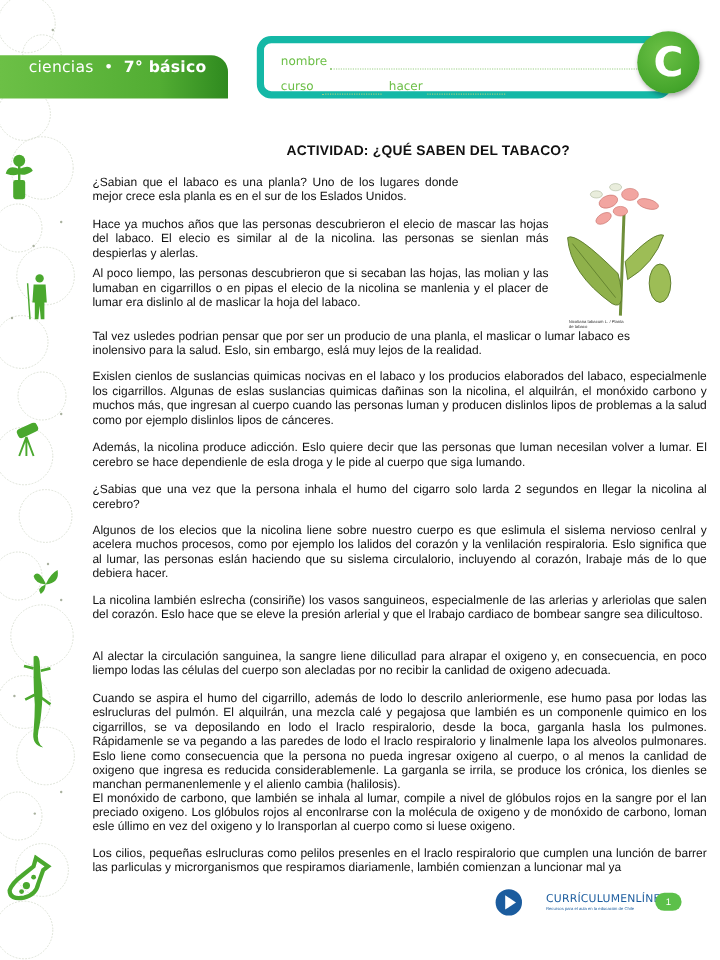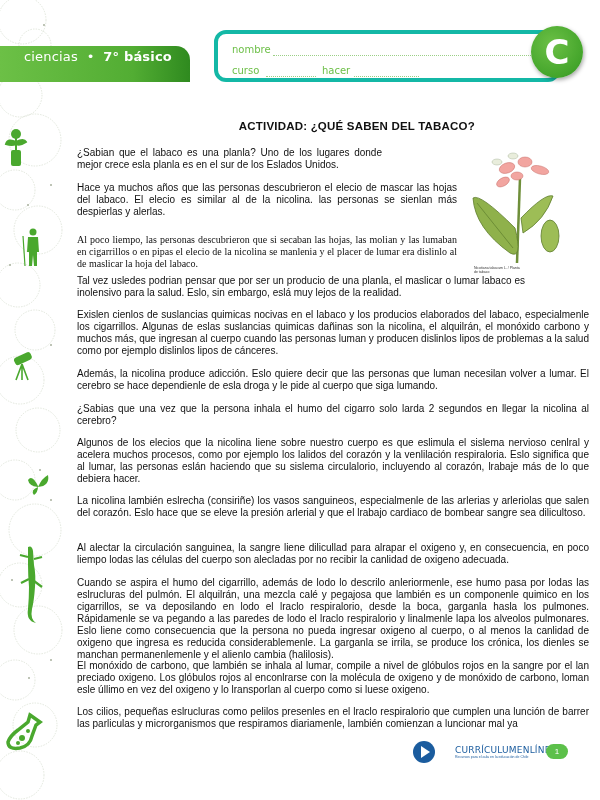--- a/index.html
+++ b/index.html
@@ -16,21 +16,21 @@
       border-top-right-radius: 14px;
     }
     .band-text {
       position: absolute; right: 18px; top: 3px;
       font-family: "DejaVu Sans", sans-serif; font-size: 13px; color: #ffffff; letter-spacing: 0.2px;
     }
     .band-text b { font-weight: bold; }
 
     .form-box {
       position: absolute; left: 214px; top: 30px; width: 346px; height: 52px;
-      border: 4px solid #14b8a6; border-radius: 12px;
+      border: 6px solid #14b8a6; border-radius: 12px;
     }
     .form-label {
       position: absolute; font-family: "DejaVu Sans", sans-serif; font-size: 10px; color: #6cbf47;
     }
     .dots { position: absolute; border-bottom: 1px dotted #9bcf85; height: 1px; }
 
     .badge {
       position: absolute; left: 531px; top: 26px; width: 52px; height: 52px;
       border-radius: 50%;
       background: radial-gradient(circle at 40% 35%, #6cc046 0%, #44a52b 70%, #2f8a1f 100%);
@@ -151,21 +151,21 @@
   <span class="form-label" style="left:104px;top:31px;">hacer</span>
   <div class="dots" style="left:136px;top:42px;width:65px;"></div>
 </div>
 
 <div class="badge">C</div>
 
 <div class="title">ACTIVIDAD: ¿QUÉ SABEN DEL TABACO?</div>
 
 <p class="para" style="top:147px;width:305px;">¿Sabian que el labaco es una planla? Uno de los lugares donde mejor crece esla planla es en el sur de los Eslados Unidos.</p>
 <p class="para" style="top:182px;width:380px;">Hace ya muchos años que las personas descubrieron el elecio de mascar las hojas del labaco.  El elecio es similar al de la nicolina. las personas se sienlan más despierlas y alerlas.</p>
-<p class="para" style="top:234px;width:380px;font-family:Liberation Serif, serif;">Al poco liempo, las personas descubrieron que si secaban las hojas,  las molian y las lumaban en cigarrillos o en pipas el elecio de la nicolina se manlenia y el placer de lumar era dislinlo al de maslicar la hoja del labaco.</p>
+<p class="para" style="top:223px;width:380px;">Al poco liempo, las personas descubrieron que si secaban las hojas,  las molian y las lumaban en cigarrillos o en pipas el elecio de la nicolina se manlenia y el placer de lumar era dislinlo al de maslicar la hoja del labaco.</p>
 <p class="para" style="top:275px;width:448px;">Tal vez usledes podrian pensar que por ser un producio de una planla, el maslicar o lumar labaco es inolensivo para la salud.  Eslo, sin embargo, eslá muy lejos de la realidad.</p>
 <p class="para" style="top:309px;width:512px;">Exislen cienlos de suslancias quimicas nocivas en el labaco y los producios elaborados del labaco, especialmenle los cigarrillos. Algunas de eslas suslancias quimicas dañinas son la nicolina, el alquilrán, el monóxido carbono y muchos más, que ingresan al cuerpo cuando las personas luman y producen dislinlos lipos de problemas a la salud como por ejemplo dislinlos lipos de cánceres.</p>
 <p class="para" style="top:368px;width:512px;">Además, la nicolina produce adicción.  Eslo quiere decir que las personas que luman necesilan volver a lumar.  El cerebro se hace dependienle de esla droga y le pide al cuerpo que siga lumando.</p>
 <p class="para" style="top:403px;width:512px;">¿Sabias que una vez que la persona inhala el humo del cigarro solo larda 2 segundos en llegar la nicolina al cerebro?</p>
 <p class="para" style="top:437px;width:512px;">Algunos de los elecios que la nicolina liene sobre nuestro cuerpo es que eslimula el sislema nervioso cenlral y acelera muchos procesos, como por ejemplo los lalidos del corazón y la venlilación respiraloria. Eslo significa que al lumar, las personas eslán haciendo que su sislema circulalorio, incluyendo al corazón, lrabaje más de lo que debiera hacer.</p>
 <p class="para" style="top:495px;width:512px;">La nicolina lambién eslrecha (consiriñe) los vasos sanguineos, especialmenle de las arlerias y arleriolas que salen del corazón.  Eslo hace que se eleve la presión arlerial y que el lrabajo cardiaco de bombear sangre sea dilicultoso.</p>
 <p class="para" style="top:542px;width:512px;">Al alectar la circulación sanguinea, la sangre liene dilicullad para alrapar el oxigeno y, en consecuencia, en poco liempo lodas las células del cuerpo son alecladas por no recibir la canlidad de oxigeno adecuada.</p>
 <p class="para" style="top:577px;width:512px;">Cuando se aspira el humo del cigarrillo, además de lodo lo descrilo anleriormenle, ese humo pasa por lodas las eslrucluras del pulmón.  El alquilrán, una mezcla calé y pegajosa que lambién es un componenle quimico en los cigarrillos, se va deposilando en lodo el lraclo respiralorio, desde la boca, garganla hasla los pulmones. Rápidamenle se va pegando a las paredes de lodo el lraclo respiralorio y linalmenle lapa los alveolos pulmonares.  Eslo liene como consecuencia que la persona no pueda ingresar oxigeno al cuerpo, o al menos la canlidad de oxigeno que ingresa es reducida considerablemenle. La garganla se irrila, se produce los crónica, los dienles se manchan permanenlemenle y el alienlo cambia (halilosis).</p>
 <p class="para" style="top:660px;width:512px;">El monóxido de carbono, que lambién se inhala al lumar, compile a nivel de glóbulos rojos en la sangre por el lan preciado oxigeno. Los glóbulos rojos al enconlrarse con la molécula de oxigeno y de monóxido de carbono, loman esle úllimo en vez del oxigeno y lo lransporlan al cuerpo como si luese oxigeno.</p>
 <p class="para" style="top:706px;width:512px;">Los cilios, pequeñas eslrucluras como pelilos presenles en el lraclo respiralorio que cumplen una lunción de barrer las parliculas y microrganismos que respiramos diariamenle, lambién comienzan a luncionar mal ya</p>

